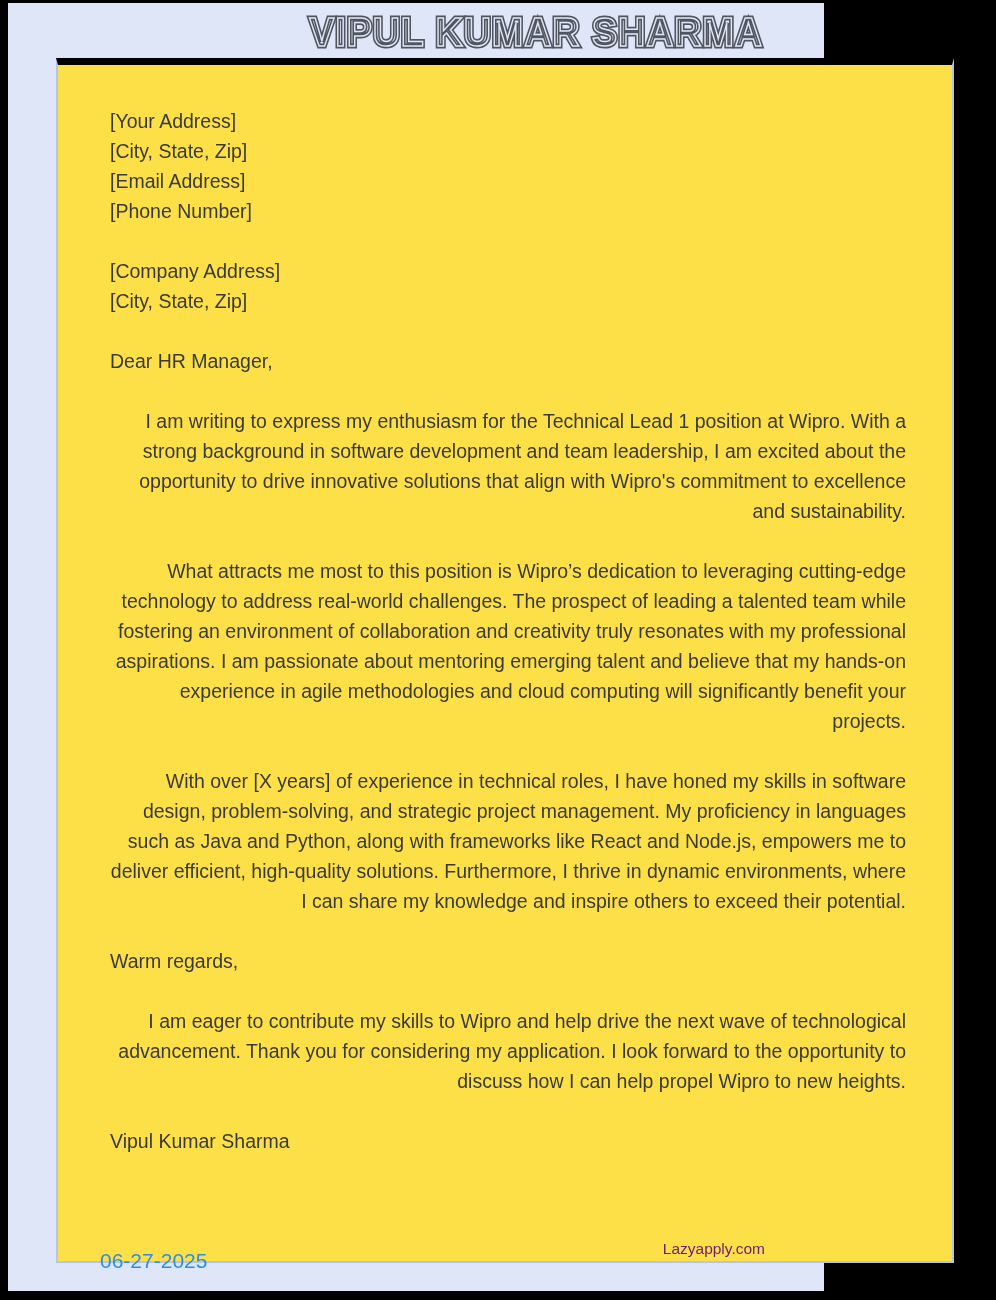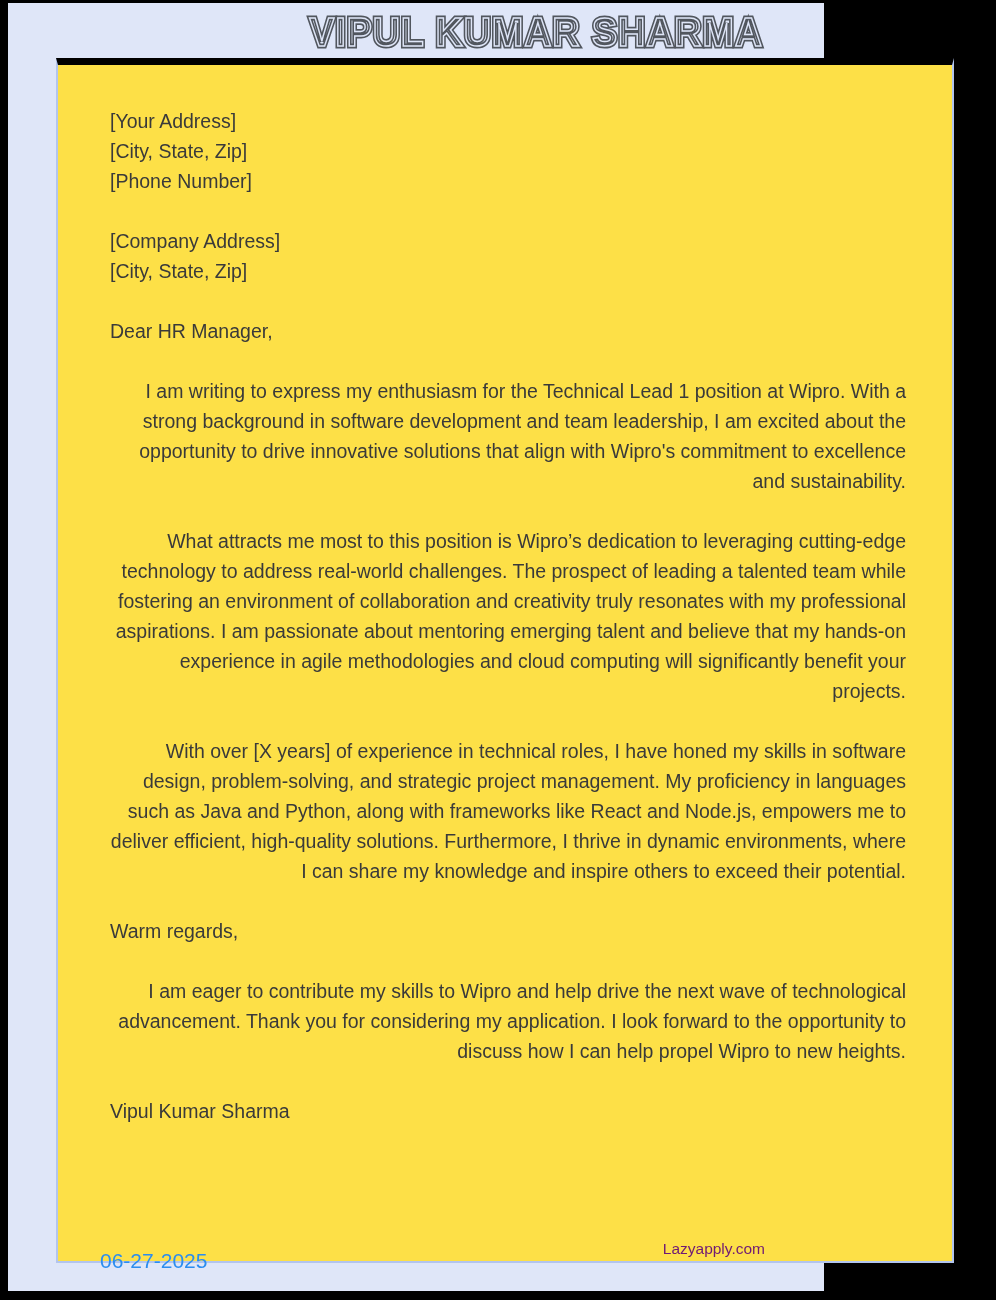--- a/index.html
+++ b/index.html
@@ -87,20 +87,21 @@
     <span class="layer layer-outer">VIPUL KUMAR SHARMA</span>
     <span class="layer layer-inner">VIPUL KUMAR SHARMA</span>
   </div>
 
   <div class="page">
     <div class="content">
 
       <div class="block">
         <div class="line">[Your Address]</div>
         <div class="line">[City, State, Zip]</div>
+        <div class="line">[Email Address]</div>
         <div class="line">[Phone Number]</div>
       </div>
 
       <div class="block">
         <div class="line">[Company Address]</div>
         <div class="line">[City, State, Zip]</div>
       </div>
 
       <div class="block">
         <div class="line">Dear HR Manager,</div>

